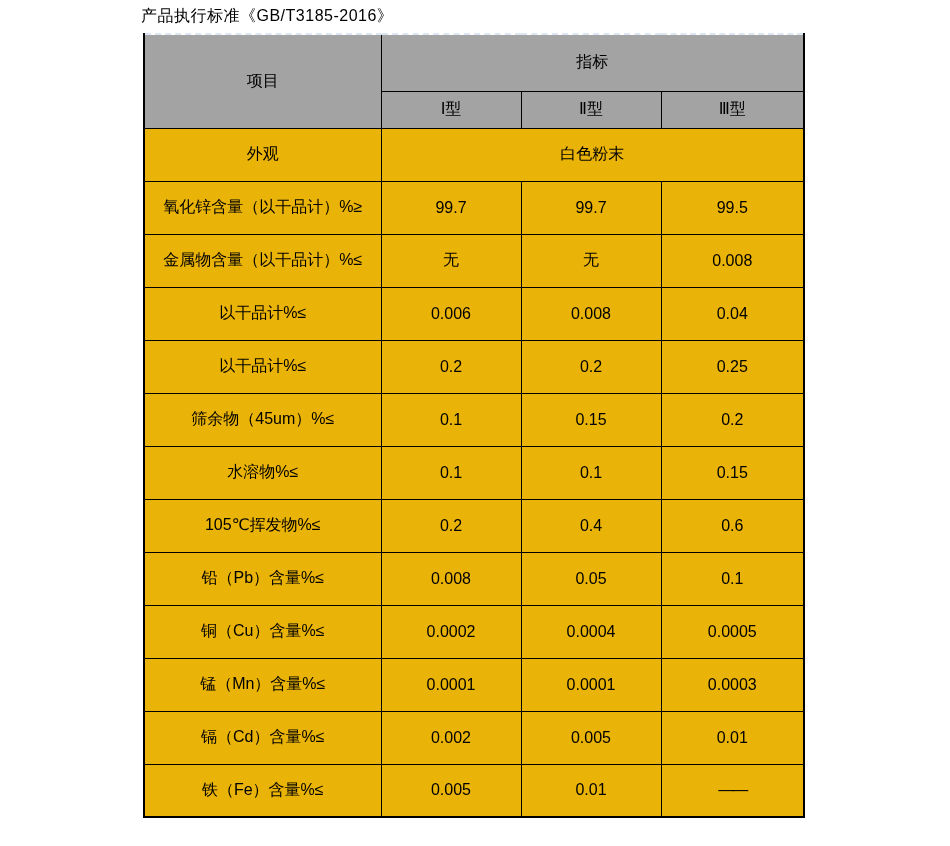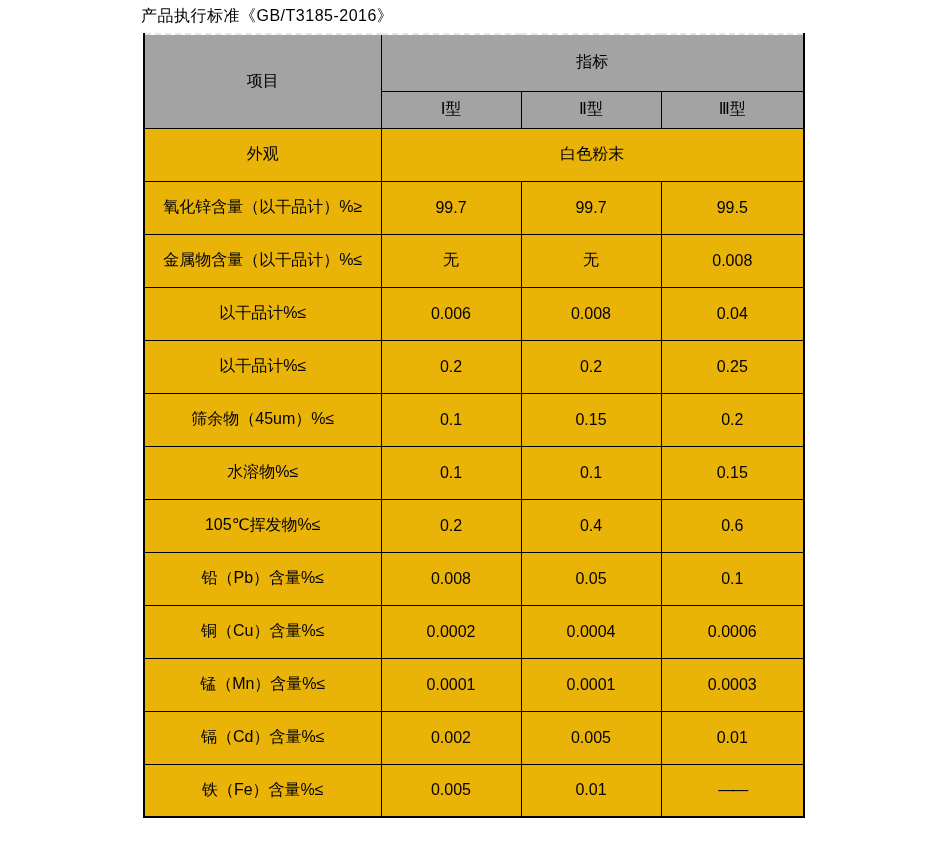--- a/index.html
+++ b/index.html
@@ -131,21 +131,21 @@
       <tr>
         <td>铅（Pb）含量%≤</td>
         <td>0.008</td>
         <td>0.05</td>
         <td>0.1</td>
       </tr>
       <tr>
         <td>铜（Cu）含量%≤</td>
         <td>0.0002</td>
         <td>0.0004</td>
-        <td>0.0006</td>
+        <td>0.0005</td>
       </tr>
       <tr>
         <td>锰（Mn）含量%≤</td>
         <td>0.0001</td>
         <td>0.0001</td>
         <td>0.0003</td>
       </tr>
       <tr>
         <td>镉（Cd）含量%≤</td>
         <td>0.002</td>

